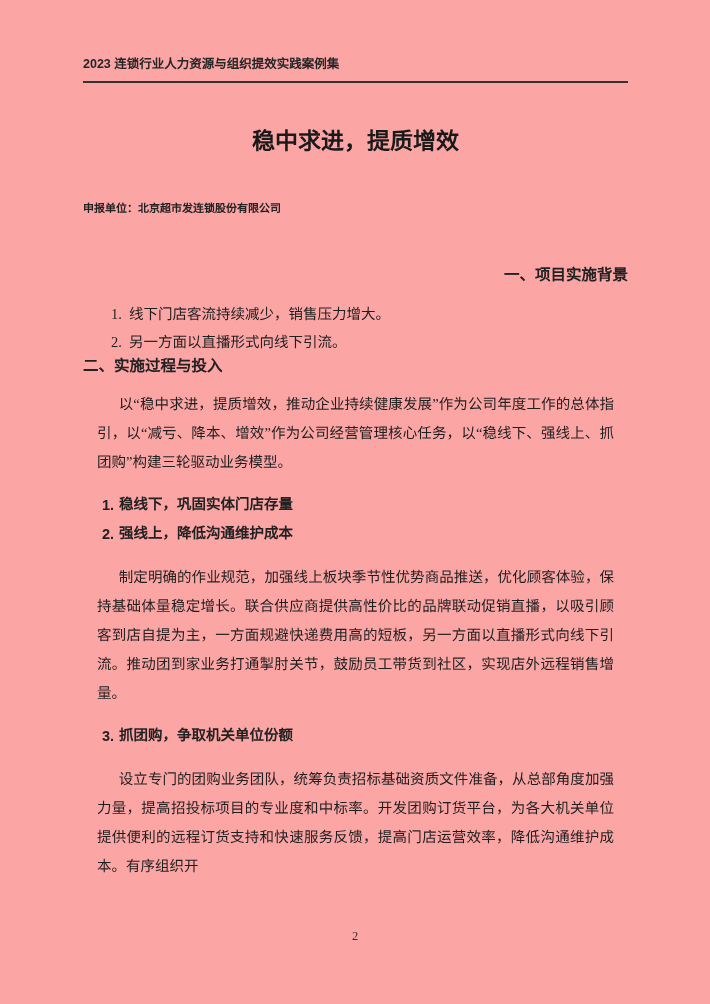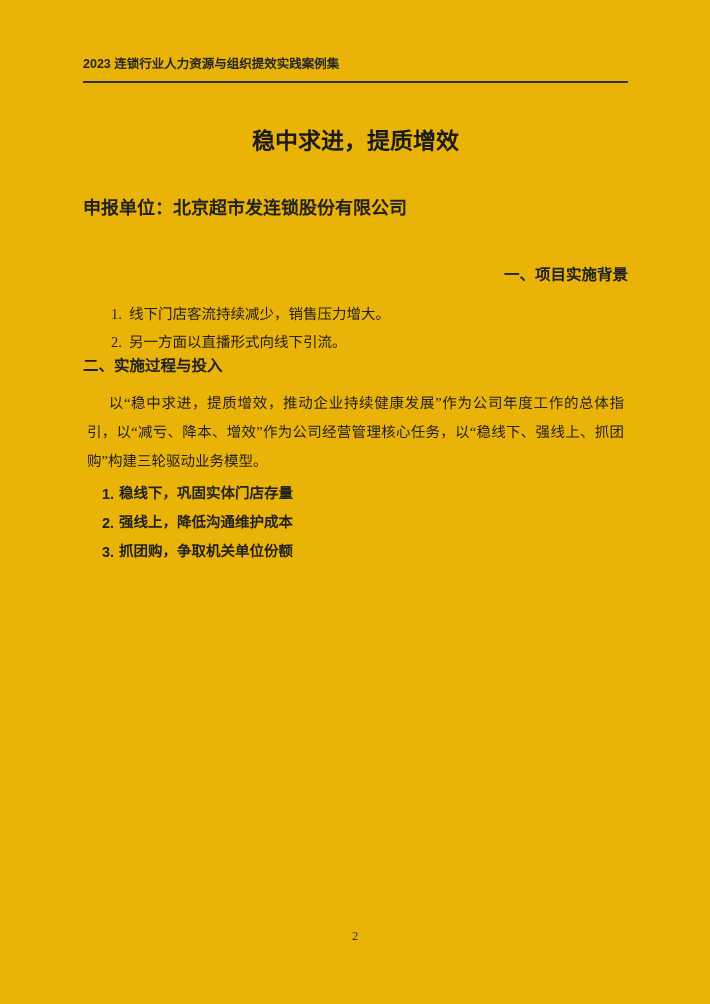--- a/index.html
+++ b/index.html
@@ -5,21 +5,21 @@
   html, body {
     margin: 0;
     padding: 0;
     background: #ffffff;
   }
   .page {
     position: relative;
     width: 710px;
     height: 1004px;
     box-sizing: border-box;
-    background: #eab308;
+    background: #fca5a5;
     padding: 56px 82px 0 83px;
     overflow: hidden;
     color: #1f1f1f;
     font-family: "Liberation Serif", "DejaVu Serif", serif;
   }
   .doc-header {
     font-family: "Liberation Sans", "DejaVu Sans", sans-serif;
     font-weight: bold;
     font-size: 12.5px;
     line-height: 16px;
@@ -33,21 +33,21 @@
     font-weight: bold;
     font-size: 23px;
     line-height: 28px;
     text-align: center;
     color: #1a1a1a;
   }
   .applicant {
     margin: 41px 0 2px 0;
     font-family: "Liberation Sans", "DejaVu Sans", sans-serif;
     font-weight: bold;
-    font-size: 18px;
+    font-size: 11px;
     line-height: 20px;
     color: #222222;
   }
   .sec-heading {
     font-family: "Liberation Sans", "DejaVu Sans", sans-serif;
     font-weight: bold;
     font-size: 15.5px;
     line-height: 20px;
     color: #222222;
     margin: 0;
@@ -62,21 +62,21 @@
     font-size: 14.5px;
     line-height: 28px;
     color: #1f1f1f;
   }
   .bg-marker {
     flex: 0 0 18px;
     width: 18px;
   }
   .bg-text { flex: 1; }
   .body-para {
-    margin: 4px;
+    margin: 14px;
     font-size: 14.5px;
     line-height: 29px;
     text-align: justify;
     text-indent: 1.5em;
     color: #1f1f1f;
   }
   .sub-heading {
     display: flex;
     align-items: flex-start;
     margin: 0;
@@ -138,24 +138,26 @@
       <span class="sub-marker">1.</span>
       <span class="sub-title">稳线下，巩固实体门店存量</span>
     </h3>
   </div>
 
   <div class="subsection">
     <h3 class="sub-heading">
       <span class="sub-marker">2.</span>
       <span class="sub-title">强线上，降低沟通维护成本</span>
     </h3>
+    <p class="body-para">制定明确的作业规范，加强线上板块季节性优势商品推送，优化顾客体验，保持基础体量稳定增长。联合供应商提供高性价比的品牌联动促销直播，以吸引顾客到店自提为主，一方面规避快递费用高的短板，另一方面以直播形式向线下引流。推动团到家业务打通掣肘关节，鼓励员工带货到社区，实现店外远程销售增量。</p>
   </div>
 
   <div class="subsection">
     <h3 class="sub-heading">
       <span class="sub-marker">3.</span>
       <span class="sub-title">抓团购，争取机关单位份额</span>
     </h3>
+    <p class="body-para">设立专门的团购业务团队，统筹负责招标基础资质文件准备，从总部角度加强力量，提高招投标项目的专业度和中标率。开发团购订货平台，为各大机关单位提供便利的远程订货支持和快速服务反馈，提高门店运营效率，降低沟通维护成本。有序组织开</p>
   </div>
 
   <div class="page-number">2</div>
 
 </div>
 
 </body></html>

